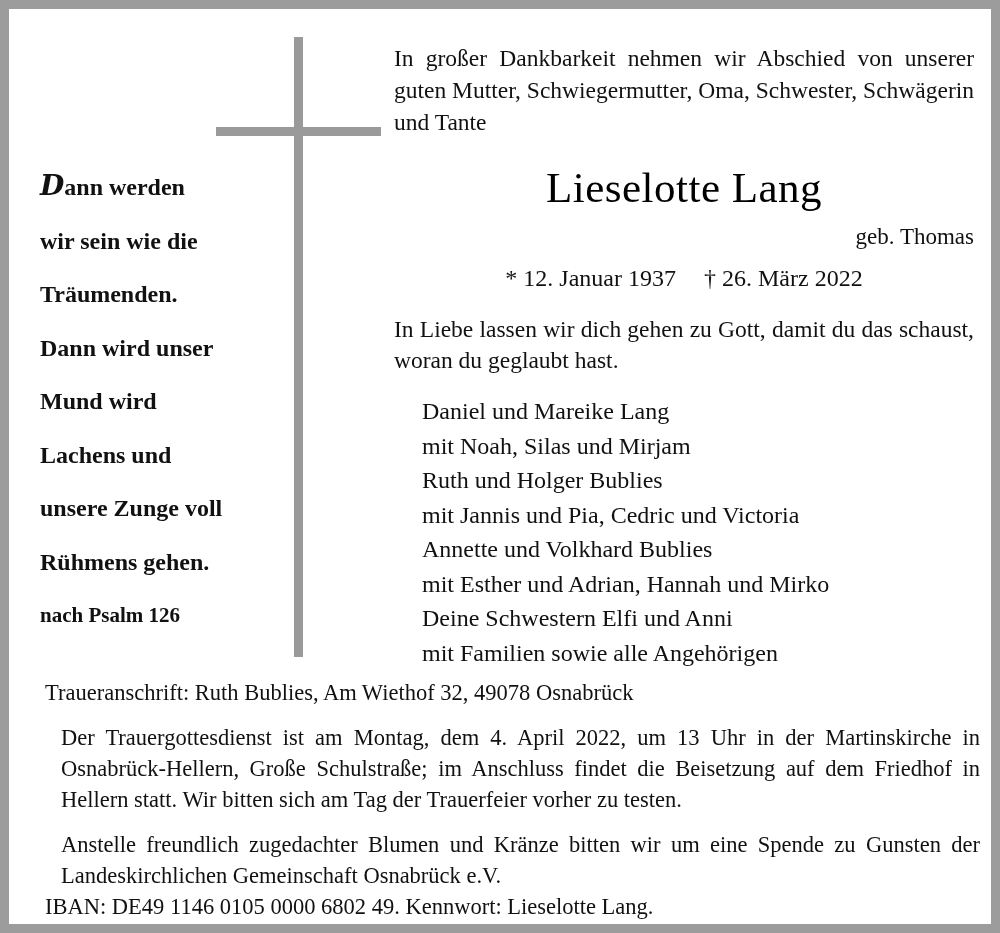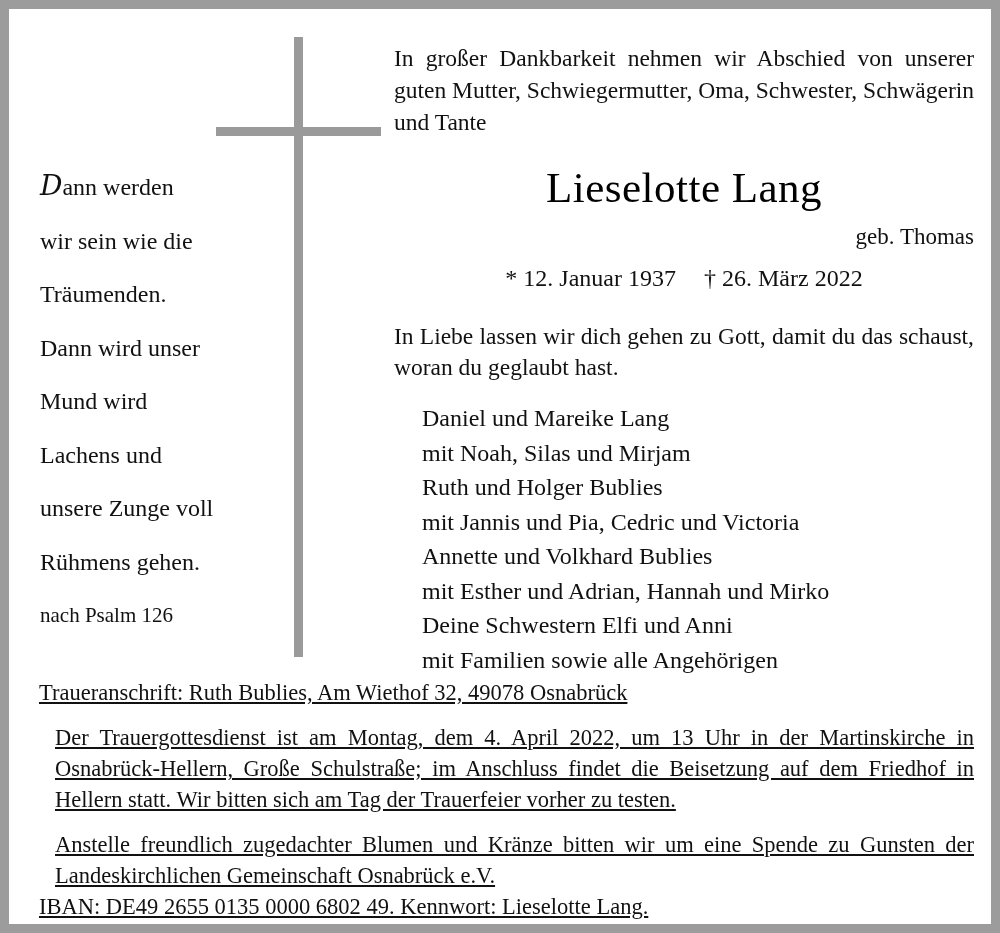--- a/index.html
+++ b/index.html
@@ -54,20 +54,21 @@
     height: 9px;
     background: #9a9a9a;
   }
 
   
   .poem {
     position: absolute;
     left: 31px;
     top: 150px;
     width: 250px;
+    font-weight: bold;
   }
   .poem-line {
     font-size: 24px;
     line-height: 53.5px;
     white-space: nowrap;
     color: #111;
   }
   .poem-line .dropcap {
     font-family: "DejaVu Serif", serif;
     font-style: italic;
@@ -113,42 +114,41 @@
     text-align: center;
     font-size: 24px;
     line-height: 30px;
     color: #111;
   }
   .dates .sep {
     display: inline-block;
     width: 28px;
   }
   .verse {
-    margin-top: 28px;
+    margin-top: 21px;
     font-size: 23.5px;
     line-height: 31px;
     text-align: justify;
     text-align-last: left;
     color: #111;
   }
   .family {
     margin-top: 18px;
     margin-left: 28px;
     font-size: 24px;
     line-height: 34.5px;
     color: #111;
   }
 
   
   .footer {
     position: absolute;
-    left: 30px;
+    left: 36px;
     top: 668px;
     width: 935px;
-    text-decoration: underline;
   }
   .footer-block {
     font-size: 22.5px;
     line-height: 31px;
     color: #111;
     text-align: justify;
     text-align-last: left;
     margin-left: 16px;
   }
   .footer-gap {
@@ -202,17 +202,17 @@
         <div>mit Familien sowie alle Angehörigen</div>
       </div>
     </div>
 
     <div class="footer">
       <div class="footer-line">Traueranschrift: Ruth Bublies, Am Wiethof 32, 49078 Osnabrück</div>
       <div class="footer-gap"></div>
       <div class="footer-block">Der Trauergottesdienst ist am Montag, dem 4. April 2022, um 13 Uhr in der Martinskirche in Osnabrück-Hellern, Große Schulstraße; im Anschluss findet die Beisetzung auf dem Friedhof in Hellern statt. Wir bitten sich am Tag der Trauerfeier vorher zu testen.</div>
       <div class="footer-gap"></div>
       <div class="footer-block">Anstelle freundlich zugedachter Blumen und Kränze bitten wir um eine Spende zu Gunsten der Landeskirchlichen Gemeinschaft Osnabrück e.V.</div>
-      <div class="footer-line">IBAN: DE49 2655 0135 0000 6802 49. Kennwort: Lieselotte Lang.</div>
+      <div class="footer-line">IBAN: DE49 1146 0105 0000 6802 49. Kennwort: Lieselotte Lang.</div>
     </div>
 
   </div>
 </div>
 
 </body></html>

